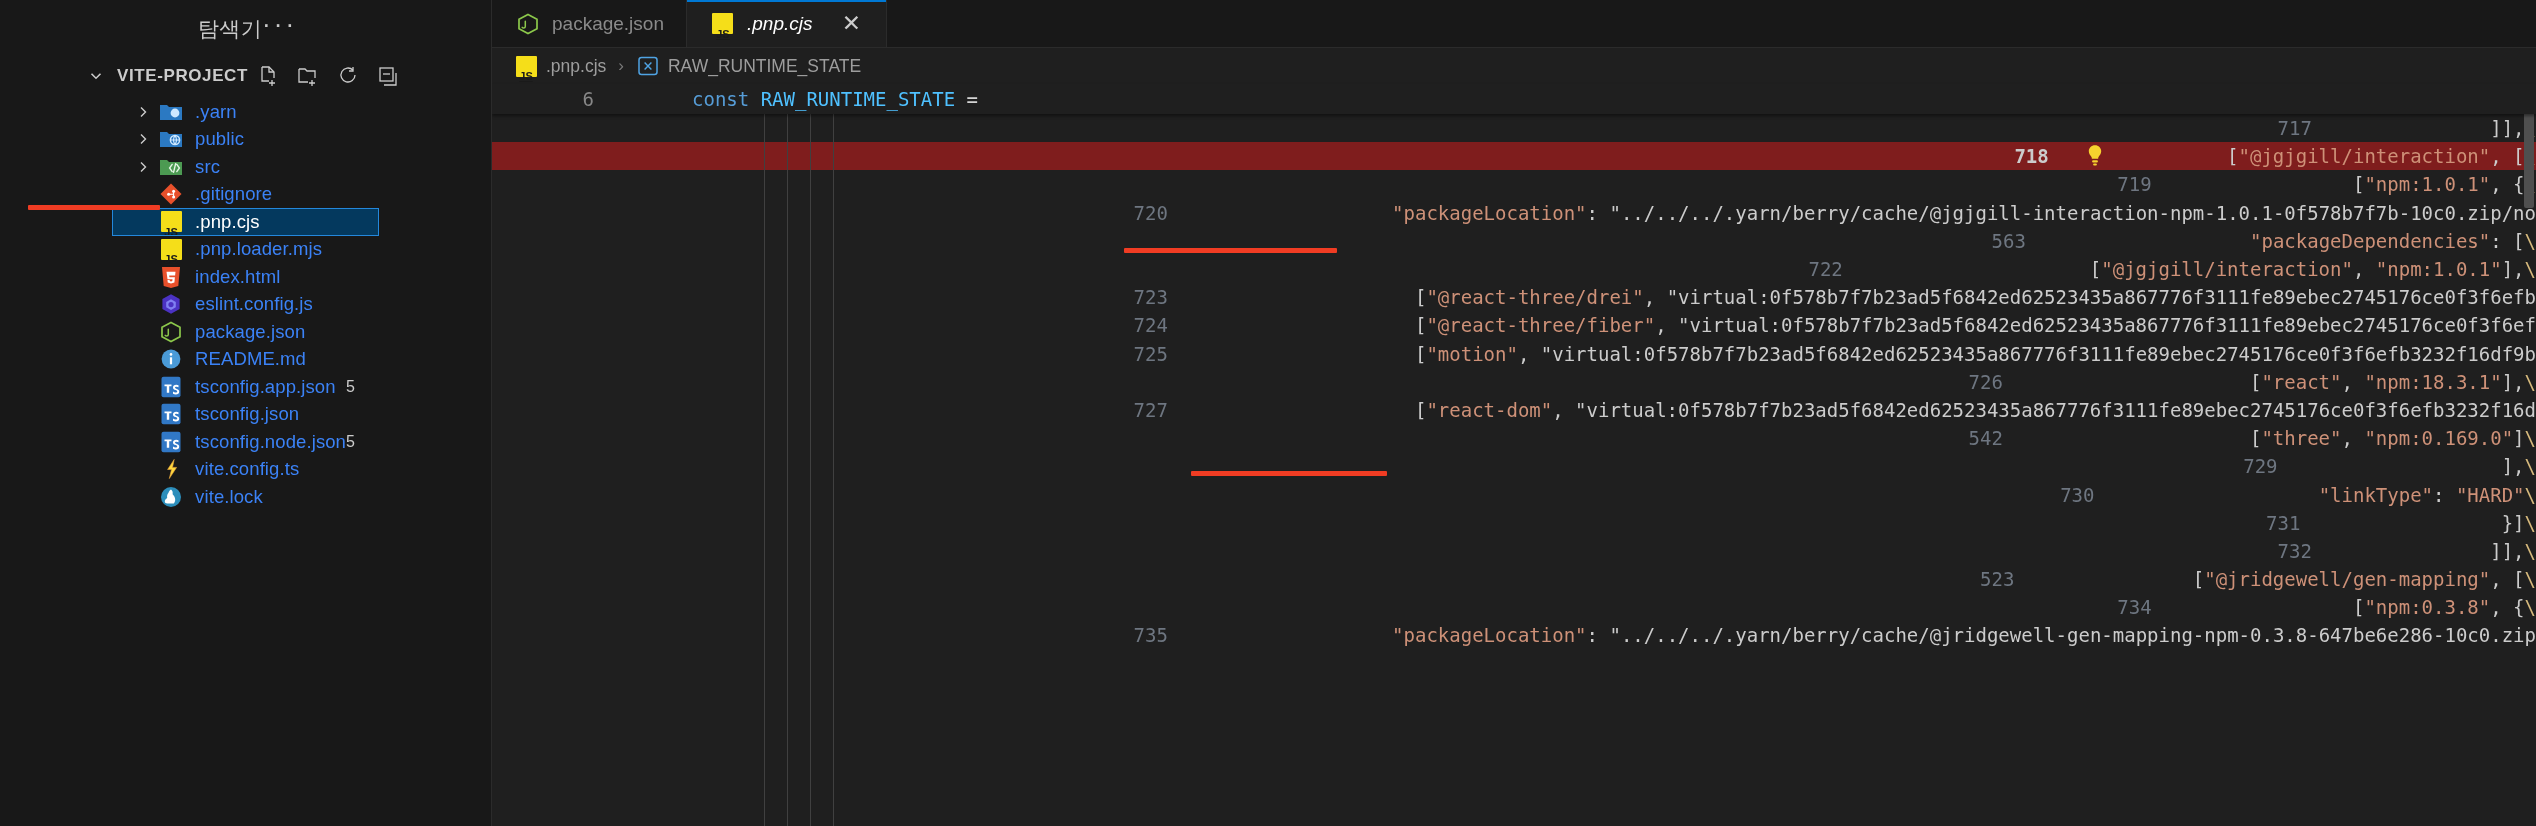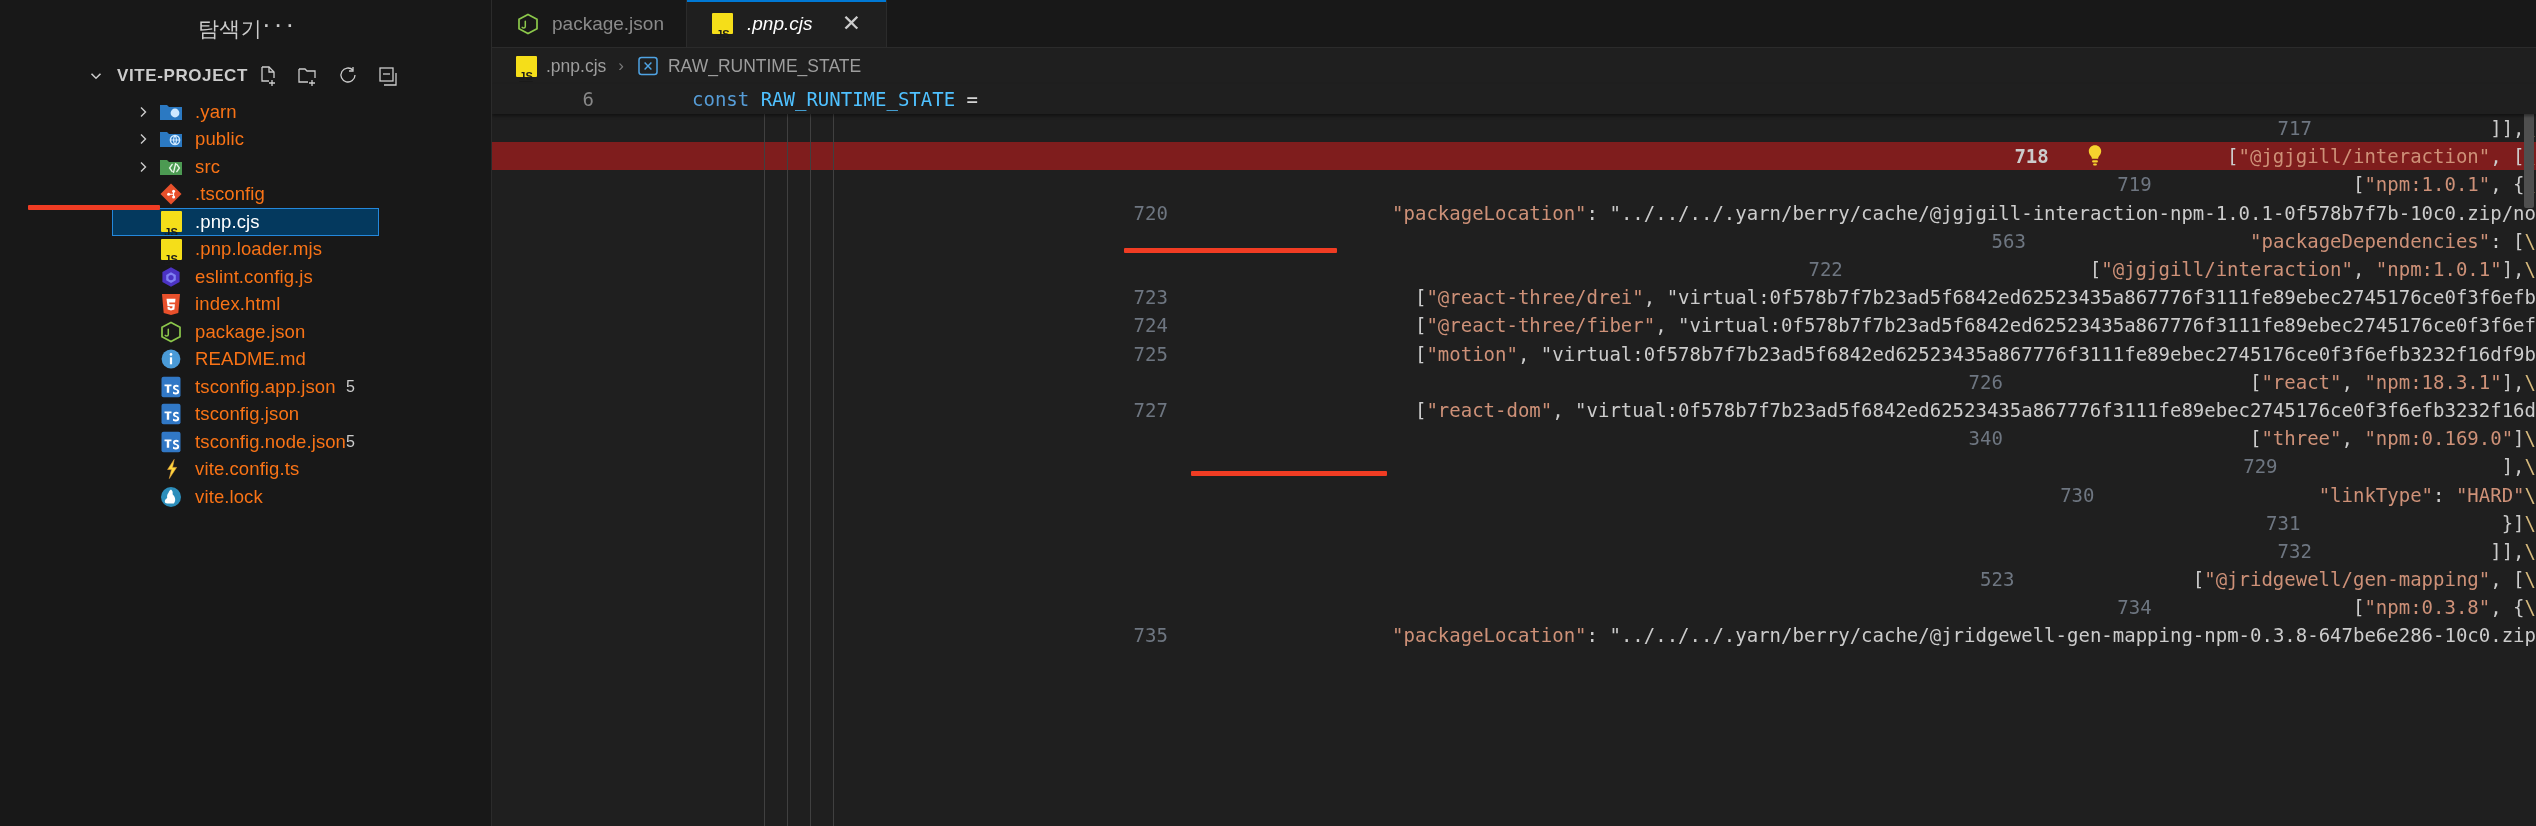--- a/index.html
+++ b/index.html
@@ -71,21 +71,21 @@
     width: 26px; flex: 0 0 26px;
     display: flex; align-items: center; justify-content: center;
     color: #cccccc;
   }
   .row .indent-1 { width: 26px; flex: 0 0 26px; }
   .row .fileicon {
     width: 30px; flex: 0 0 30px; height: 22px;
     display: flex; align-items: center; justify-content: center;
     margin-right: 9px;
   }
-  .row .label { color: #f97316; font-size: 18.5px; letter-spacing: .1px; }
+  .row .label { color: #3b82f6; font-size: 18.5px; letter-spacing: .1px; }
   .row.selected .label { color: #ffffff; }
   .row .badge {
     margin-left: auto; color: #cccccc; font-size: 16px;
   }
   .row-pad { width: 18px; flex: 0 0 18px; }
 
   
   .ic-js {
     width: 21px; height: 21px; background: #f5de19; border-radius: 1px;
     display: flex; align-items: center; justify-content: center;
@@ -317,68 +317,68 @@
             <span style="display: flex; align-items: center; justify-content: center; width: 24px; height: 24px;">
               <svg width="24" height="24" viewBox="0 0 24 24">
                 <path d="M12 1.5 22.5 12 12 22.5 1.5 12z" fill="#e8502b"></path>
                 <circle cx="14.6" cy="9.2" r="1.5" fill="#fff"></circle>
                 <circle cx="14.6" cy="15" r="1.5" fill="#fff"></circle>
                 <circle cx="9.6" cy="12.2" r="1.5" fill="#fff"></circle>
                 <path d="M14.6 9.2v5.8M14.6 12.2h-5" stroke="#fff" stroke-width="1.1"></path>
               </svg>
             </span>
           </span>
-          <span class="label">.tsconfig</span>
+          <span class="label">.gitignore</span>
         </div>
         <div class="row selected">
           <span class="row-pad"></span>
           <span class="indent-1"></span>
           <span class="fileicon">
             <span style="display: flex; align-items: center; justify-content: center; width: 24px; height: 24px;">
               <span class="ic-js">JS</span>
             </span>
           </span>
           <span class="label">.pnp.cjs</span>
         </div>
         <div class="row">
           <span class="row-pad"></span>
           <span class="indent-1"></span>
           <span class="fileicon">
             <span style="display: flex; align-items: center; justify-content: center; width: 24px; height: 24px;">
               <span class="ic-js">JS</span>
             </span>
           </span>
           <span class="label">.pnp.loader.mjs</span>
+        </div>
+        <div class="row">
+          <span class="row-pad"></span>
+          <span class="indent-1"></span>
+          <span class="fileicon">
+            <span style="display: flex; align-items: center; justify-content: center; width: 24px; height: 24px;">
+              <svg width="22" height="24" viewBox="0 0 22 24">
+                <path d="M2 2h18l-1.7 19L11 23l-7.3-2z" fill="#e8502b"></path>
+                <path d="M6.5 6.8h9l-.4 3.6H9.2l.2 1.9h5.5l-.5 5.1L11 18.6l-3.3-1.2-.2-2.4h2.2l.1 1.1 1.2.4 1.3-.4.2-1.9H7.5z" fill="#fff"></path>
+              </svg>
+            </span>
+          </span>
+          <span class="label">index.html</span>
         </div>
         <div class="row">
           <span class="row-pad"></span>
           <span class="indent-1"></span>
           <span class="fileicon">
             <span style="display: flex; align-items: center; justify-content: center; width: 24px; height: 24px;">
               <svg width="24" height="24" viewBox="0 0 24 24">
                 <path d="M12 2.2 20.6 7v10L12 21.8 3.4 17V7z" fill="#4b32c3"></path>
                 <path d="M12 7.2 16.8 10v5.2L12 18l-4.8-2.8V10z" fill="#8080f2"></path>
                 <circle cx="12" cy="12.6" r="2.6" fill="#4b32c3"></circle>
               </svg>
             </span>
           </span>
           <span class="label">eslint.config.js</span>
-        </div>
-        <div class="row">
-          <span class="row-pad"></span>
-          <span class="indent-1"></span>
-          <span class="fileicon">
-            <span style="display: flex; align-items: center; justify-content: center; width: 24px; height: 24px;">
-              <svg width="22" height="24" viewBox="0 0 22 24">
-                <path d="M2 2h18l-1.7 19L11 23l-7.3-2z" fill="#e8502b"></path>
-                <path d="M6.5 6.8h9l-.4 3.6H9.2l.2 1.9h5.5l-.5 5.1L11 18.6l-3.3-1.2-.2-2.4h2.2l.1 1.1 1.2.4 1.3-.4.2-1.9H7.5z" fill="#fff"></path>
-              </svg>
-            </span>
-          </span>
-          <span class="label">index.html</span>
         </div>
         <div class="row">
           <span class="row-pad"></span>
           <span class="indent-1"></span>
           <span class="fileicon">
             <span style="display: flex; align-items: center; justify-content: center; width: 24px; height: 24px;">
               <svg width="24" height="24" viewBox="0 0 24 24">
                 <path d="M12 2.4 21 7.2v9.6L12 21.6 3 16.8V7.2z" fill="none" stroke="#8cc84b" stroke-width="1.7"></path>
                 <path d="M9.3 9.2v5.4c0 .9-.7 1.5-1.6 1.5-.7 0-1.2-.3-1.5-.8" fill="none" stroke="#8cc84b" stroke-width="1.5" stroke-linecap="round"></path>
               </svg>
@@ -544,21 +544,21 @@
                 </svg></span></span><span class="codetext"><span class="punct">          [</span><span class="str">"@jgjgill/interaction"</span><span class="punct">, [</span><span class="esc">\</span></span></div>
           <div class="code-line"><span class="ln">719</span><span class="lamp"></span><span class="codetext"><span class="punct">            [</span><span class="str">"npm:1.0.1"</span><span class="punct">, {</span><span class="esc">\</span></span></div>
           <div class="code-line"><span class="ln">720</span><span class="lamp"></span><span class="codetext"><span class="punct">              </span><span class="str">"packageLocation"</span><span class="punct">: "../../../.yarn/berry/cache/@jgjgill-interaction-npm-1.0.1-0f578b7f7b-10c0.zip/no</span></span></div>
           <div class="code-line"><span class="ln">563</span><span class="lamp"></span><span class="codetext"><span class="punct">              </span><span class="str">"packageDependencies"</span><span class="punct">: [</span><span class="esc">\</span></span></div>
           <div class="code-line"><span class="ln">722</span><span class="lamp"></span><span class="codetext"><span class="punct">                [</span><span class="str">"@jgjgill/interaction"</span><span class="punct">, </span><span class="str">"npm:1.0.1"</span><span class="punct">],</span><span class="esc">\</span></span></div>
           <div class="code-line"><span class="ln">723</span><span class="lamp"></span><span class="codetext"><span class="punct">                [</span><span class="str">"@react-three/drei"</span><span class="punct">, "virtual:0f578b7f7b23ad5f6842ed62523435a867776f3111fe89ebec2745176ce0f3f6efb</span></span></div>
           <div class="code-line"><span class="ln">724</span><span class="lamp"></span><span class="codetext"><span class="punct">                [</span><span class="str">"@react-three/fiber"</span><span class="punct">, "virtual:0f578b7f7b23ad5f6842ed62523435a867776f3111fe89ebec2745176ce0f3f6ef</span></span></div>
           <div class="code-line"><span class="ln">725</span><span class="lamp"></span><span class="codetext"><span class="punct">                [</span><span class="str">"motion"</span><span class="punct">, "virtual:0f578b7f7b23ad5f6842ed62523435a867776f3111fe89ebec2745176ce0f3f6efb3232f16df9b</span></span></div>
           <div class="code-line"><span class="ln">726</span><span class="lamp"></span><span class="codetext"><span class="punct">                [</span><span class="str">"react"</span><span class="punct">, </span><span class="str">"npm:18.3.1"</span><span class="punct">],</span><span class="esc">\</span></span></div>
           <div class="code-line"><span class="ln">727</span><span class="lamp"></span><span class="codetext"><span class="punct">                [</span><span class="str">"react-dom"</span><span class="punct">, "virtual:0f578b7f7b23ad5f6842ed62523435a867776f3111fe89ebec2745176ce0f3f6efb3232f16d</span></span></div>
-          <div class="code-line"><span class="ln">340</span><span class="lamp"></span><span class="codetext"><span class="punct">                [</span><span class="str">"three"</span><span class="punct">, </span><span class="str">"npm:0.169.0"</span><span class="punct">]</span><span class="esc">\</span></span></div>
+          <div class="code-line"><span class="ln">542</span><span class="lamp"></span><span class="codetext"><span class="punct">                [</span><span class="str">"three"</span><span class="punct">, </span><span class="str">"npm:0.169.0"</span><span class="punct">]</span><span class="esc">\</span></span></div>
           <div class="code-line"><span class="ln">729</span><span class="lamp"></span><span class="codetext"><span class="punct">              ],</span><span class="esc">\</span></span></div>
           <div class="code-line"><span class="ln">730</span><span class="lamp"></span><span class="codetext"><span class="punct">              </span><span class="str">"linkType"</span><span class="punct">: </span><span class="str">"HARD"</span><span class="esc">\</span></span></div>
           <div class="code-line"><span class="ln">731</span><span class="lamp"></span><span class="codetext"><span class="punct">            }]</span><span class="esc">\</span></span></div>
           <div class="code-line"><span class="ln">732</span><span class="lamp"></span><span class="codetext"><span class="punct">          ]],</span><span class="esc">\</span></span></div>
           <div class="code-line"><span class="ln">523</span><span class="lamp"></span><span class="codetext"><span class="punct">          [</span><span class="str">"@jridgewell/gen-mapping"</span><span class="punct">, [</span><span class="esc">\</span></span></div>
           <div class="code-line"><span class="ln">734</span><span class="lamp"></span><span class="codetext"><span class="punct">            [</span><span class="str">"npm:0.3.8"</span><span class="punct">, {</span><span class="esc">\</span></span></div>
           <div class="code-line"><span class="ln">735</span><span class="lamp"></span><span class="codetext"><span class="punct">              </span><span class="str">"packageLocation"</span><span class="punct">: "../../../.yarn/berry/cache/@jridgewell-gen-mapping-npm-0.3.8-647be6e286-10c0.zip</span></span></div>
         </div>
       <div class="annot-code" id="annot-718" style="left: 632px; top: 134px; width: 213px; height: 5px; background: rgb(240, 60, 35);"></div>
       <div class="annot-code" id="annot-728" style="left: 699px; top: 357px; width: 196px; height: 5px; background: rgb(240, 60, 35);"></div>

